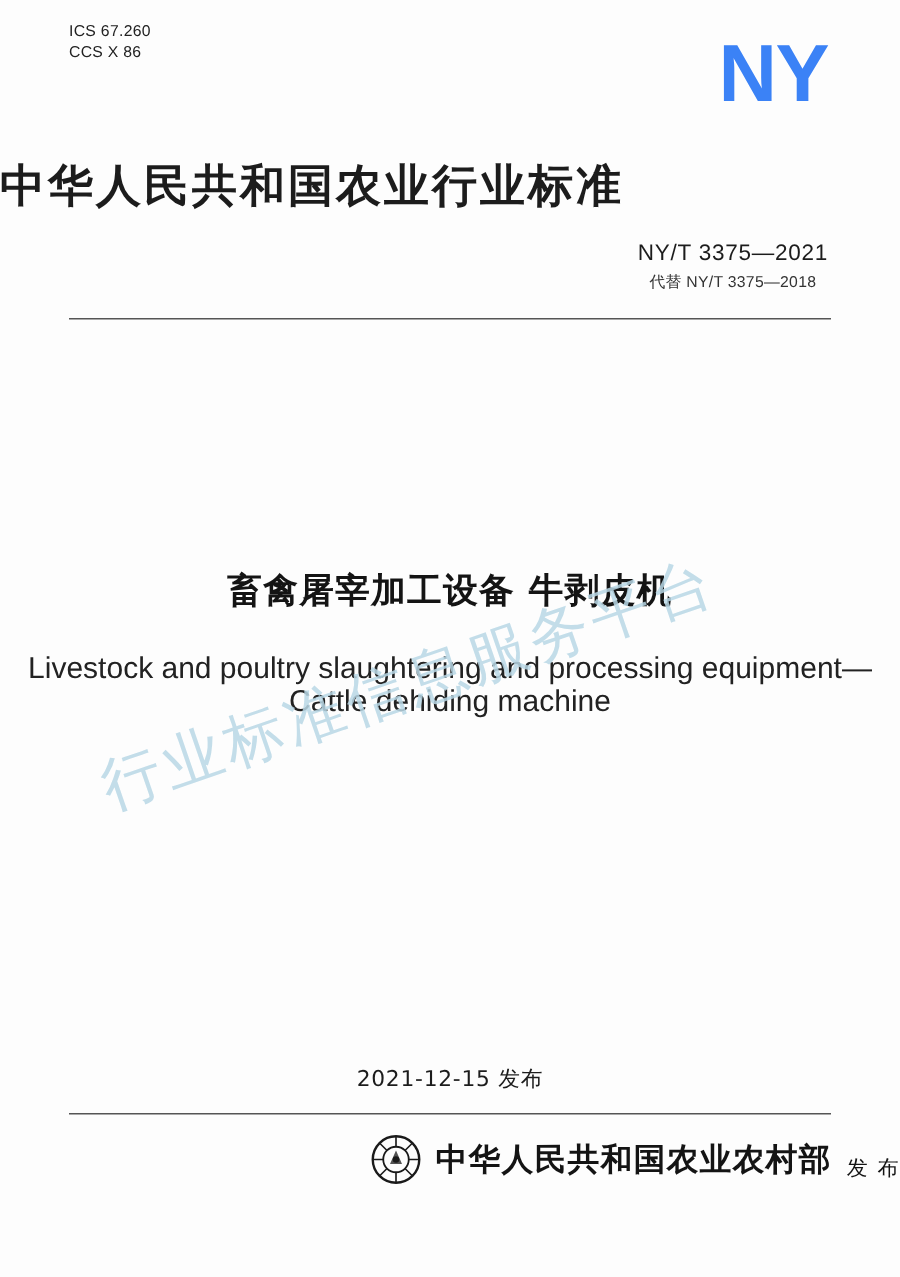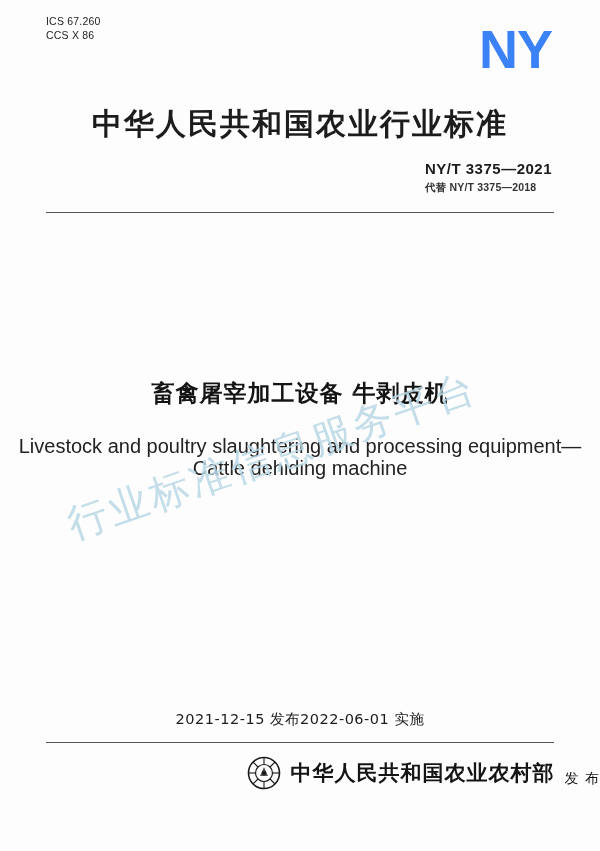--- a/index.html
+++ b/index.html
@@ -48,35 +48,34 @@
     color: #3b82f6;
     line-height: 1;
   }
 
   
   .std-title {
     position: absolute;
     top: 104px;
     left: 0;
     width: 600px;
-    text-align: center;
+    text-align: left;
     font-family: "DejaVu Sans", "Liberation Sans", sans-serif;
     font-weight: bold;
     font-size: 30px;
     letter-spacing: 2px;
     color: #1c1c1c;
   }
 
   
   .std-no-block {
     position: absolute;
     top: 160px;
     right: 48px;
-    text-align: left;
-    font-weight: bold;
+    text-align: center;
   }
   .std-no {
     font-family: "Liberation Sans", sans-serif;
     font-size: 15px;
     letter-spacing: 0.5px;
     color: #1c1c1c;
   }
   .std-replaces {
     margin-top: 4px;
     font-family: "Liberation Sans", sans-serif;
@@ -210,21 +209,20 @@
     <div class="title-en">
       <div>Livestock and poultry slaughtering and processing equipment—</div>
       <div>Cattle dehiding machine</div>
     </div>
   </div>
 
   <div class="watermark">行业标准信息服务平台</div>
 
   <div class="dates">
     <div>2021-12-15 发布</div>
-    <div>2022-06-01 实施</div>
   </div>
 
   <div class="rule rule-bottom"></div>
 
   <div class="issuer">
     <span class="emblem">
       <svg width="34" height="34" viewBox="0 0 34 34" aria-hidden="true">
         <circle cx="17" cy="17" r="15.5" fill="none" stroke="#1a1a1a" stroke-width="1.6"></circle>
         <circle cx="17" cy="17" r="8.5" fill="none" stroke="#1a1a1a" stroke-width="1.2"></circle>
         <g stroke="#1a1a1a" stroke-width="1.1">

